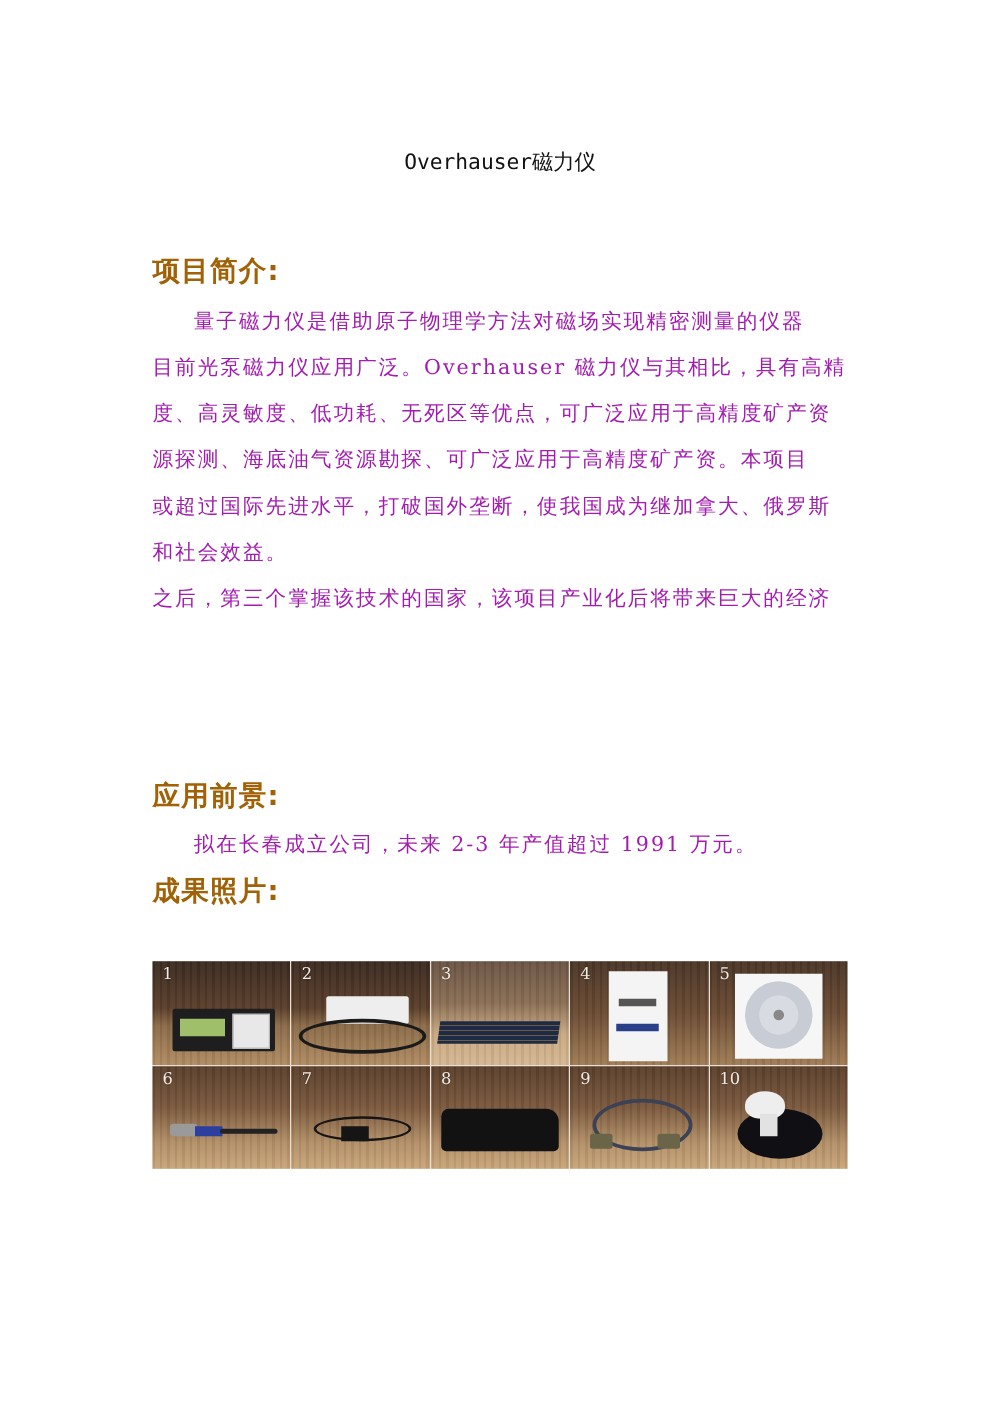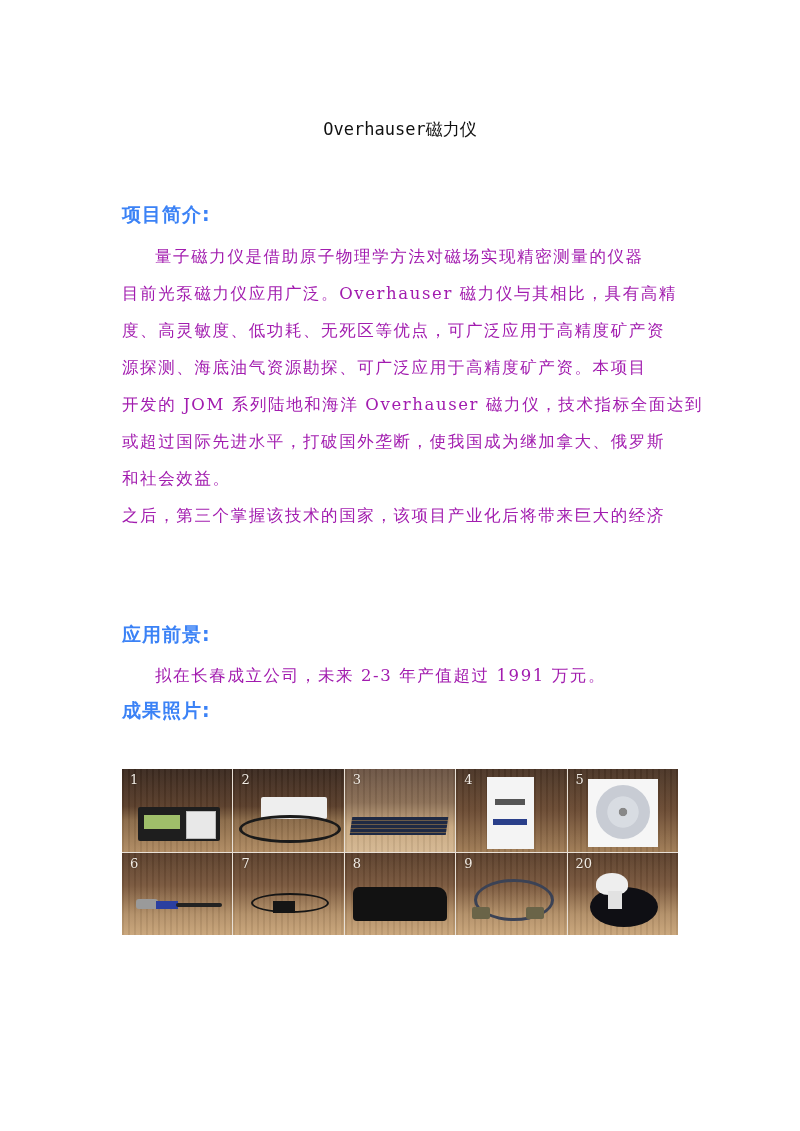--- a/index.html
+++ b/index.html
@@ -5,21 +5,21 @@
     html, body { margin: 0; padding: 0; background: #ffffff; }
     body { width: 800px; height: 1131px; position: relative; overflow: hidden; color: #111; }
     .page { position: absolute; left: 0; top: 12px; width: 800px; height: 852px; }
     .title {
       position: absolute; left: 0; width: 800px; top: 106px; text-align: center;
       font-family: "DejaVu Sans Mono", "Liberation Mono", monospace; font-size: 17px; color: #111;
     }
     .title .cjk { font-family: "DejaVu Serif", "Liberation Serif", serif; }
     .heading {
       position: absolute; left: 122px; font-family: "DejaVu Sans", "Liberation Sans", sans-serif;
-      font-weight: bold; font-size: 19px; color: #3b82f6; letter-spacing: 1px;
+      font-weight: bold; font-size: 22px; color: #a16207; letter-spacing: 1px;
     }
     .para {
       position: absolute; left: 122px; width: 560px;
       font-family: "DejaVu Serif", "Liberation Serif", serif; font-size: 16.5px; color: #a21caf;
       line-height: 37px; text-align: justify; letter-spacing: 1.6px;
     }
     .para .line { display: block; white-space: nowrap; height: 37px; }
     .para .indent { padding-left: 33px; }
     .grid {
       position: absolute; left: 122px; top: 757px; width: 556px; height: 166px;
@@ -48,21 +48,20 @@
     <span>Overhauser</span><span class="cjk">磁力仪</span>
   </div>
 
   <div class="heading" style="top:190px;">项目简介:</div>
 
   <div class="para" style="top:226px;">
     <span class="line indent">量子磁力仪是借助原子物理学方法对磁场实现精密测量的仪器</span>
     <span class="line">目前光泵磁力仪应用广泛。Overhauser 磁力仪与其相比，具有高精</span>
     <span class="line">度、高灵敏度、低功耗、无死区等优点，可广泛应用于高精度矿产资</span>
     <span class="line">源探测、海底油气资源勘探、可广泛应用于高精度矿产资。本项目</span>
-    <span class="line">开发的 JOM 系列陆地和海洋 Overhauser 磁力仪，技术指标全面达到</span>
     <span class="line">或超过国际先进水平，打破国外垄断，使我国成为继加拿大、俄罗斯</span>
     <span class="line">和社会效益。</span>
     <span class="line">之后，第三个掌握该技术的国家，该项目产业化后将带来巨大的经济</span>
   </div>
 
   <div class="heading" style="top:610px;">应用前景:</div>
 
   <div class="para" style="top:645px;">
     <span class="line indent">拟在长春成立公司，未来 2-3 年产值超过 1991 万元。</span>
   </div>
@@ -136,20 +135,20 @@
     <div class="cell wood-warm">
       <div class="streaks"></div>
       <span class="num">9</span>
       <div class="obj" style="left:18px;top:26px;width:74px;height:36px;border:3px solid #3b4255;border-radius:50%;"></div>
       <div class="obj" style="left:16px;top:54px;width:18px;height:12px;background:#6a6448;border-radius:2px;"></div>
       <div class="obj" style="left:70px;top:54px;width:18px;height:12px;background:#6a6448;border-radius:2px;"></div>
     </div>
 
     <div class="cell wood-warm">
       <div class="streaks"></div>
-      <span class="num">20</span>
+      <span class="num">10</span>
       <div class="obj" style="left:22px;top:34px;width:68px;height:40px;background:#0f0f14;border-radius:50%;"></div>
       <div class="obj" style="left:28px;top:20px;width:32px;height:22px;background:#eeeeee;border-radius:50% 50% 40% 40%;"></div>
       <div class="obj" style="left:40px;top:38px;width:14px;height:18px;background:#e2e2e2;"></div>
     </div>
   </div>
 
 </div>
 
 </body></html>

